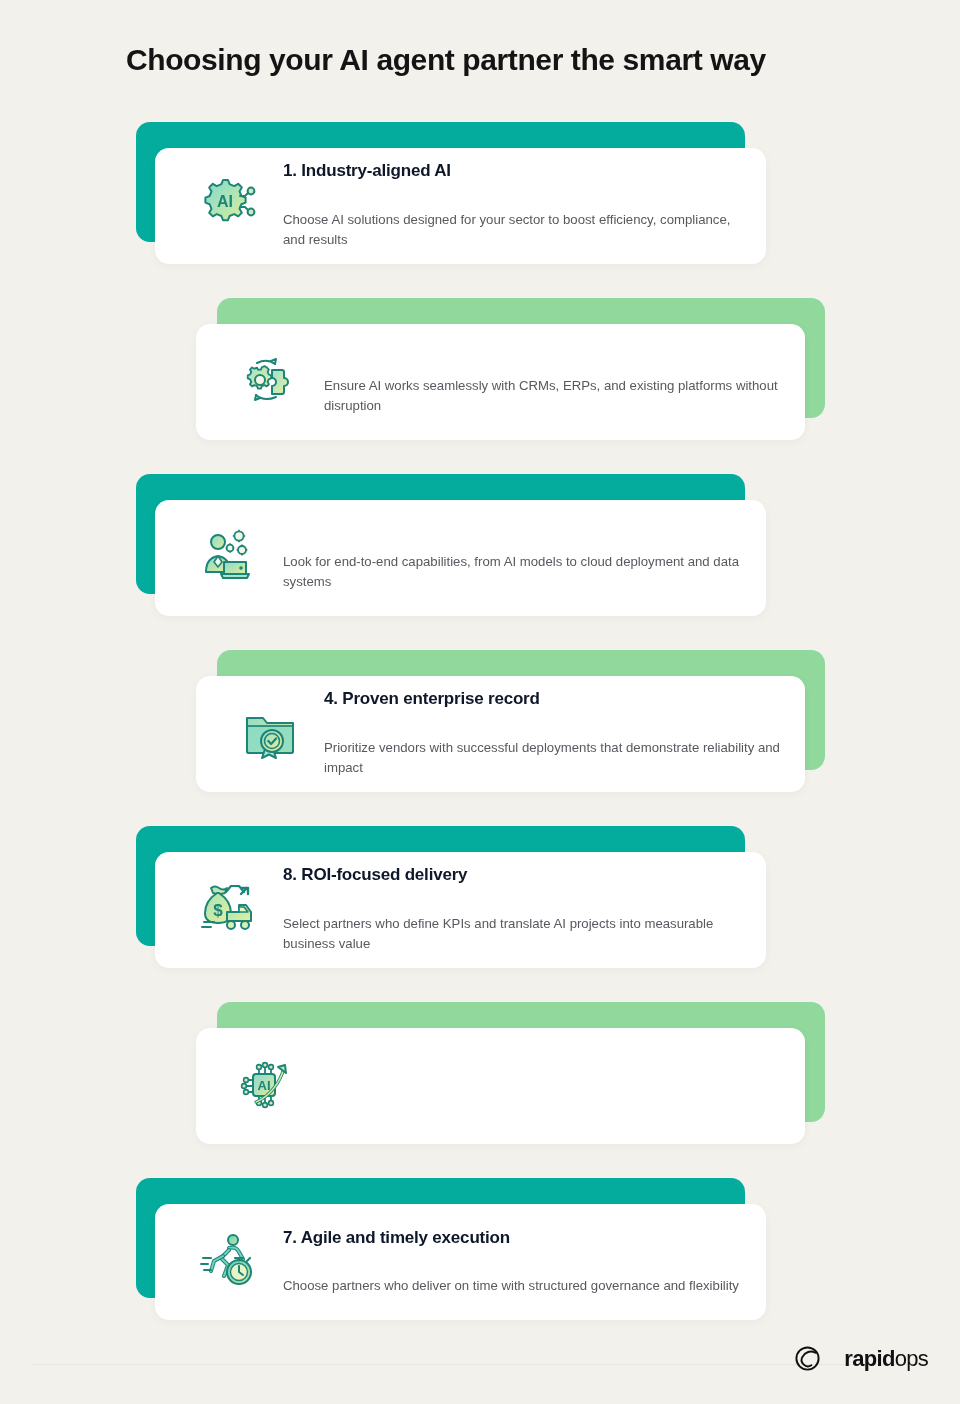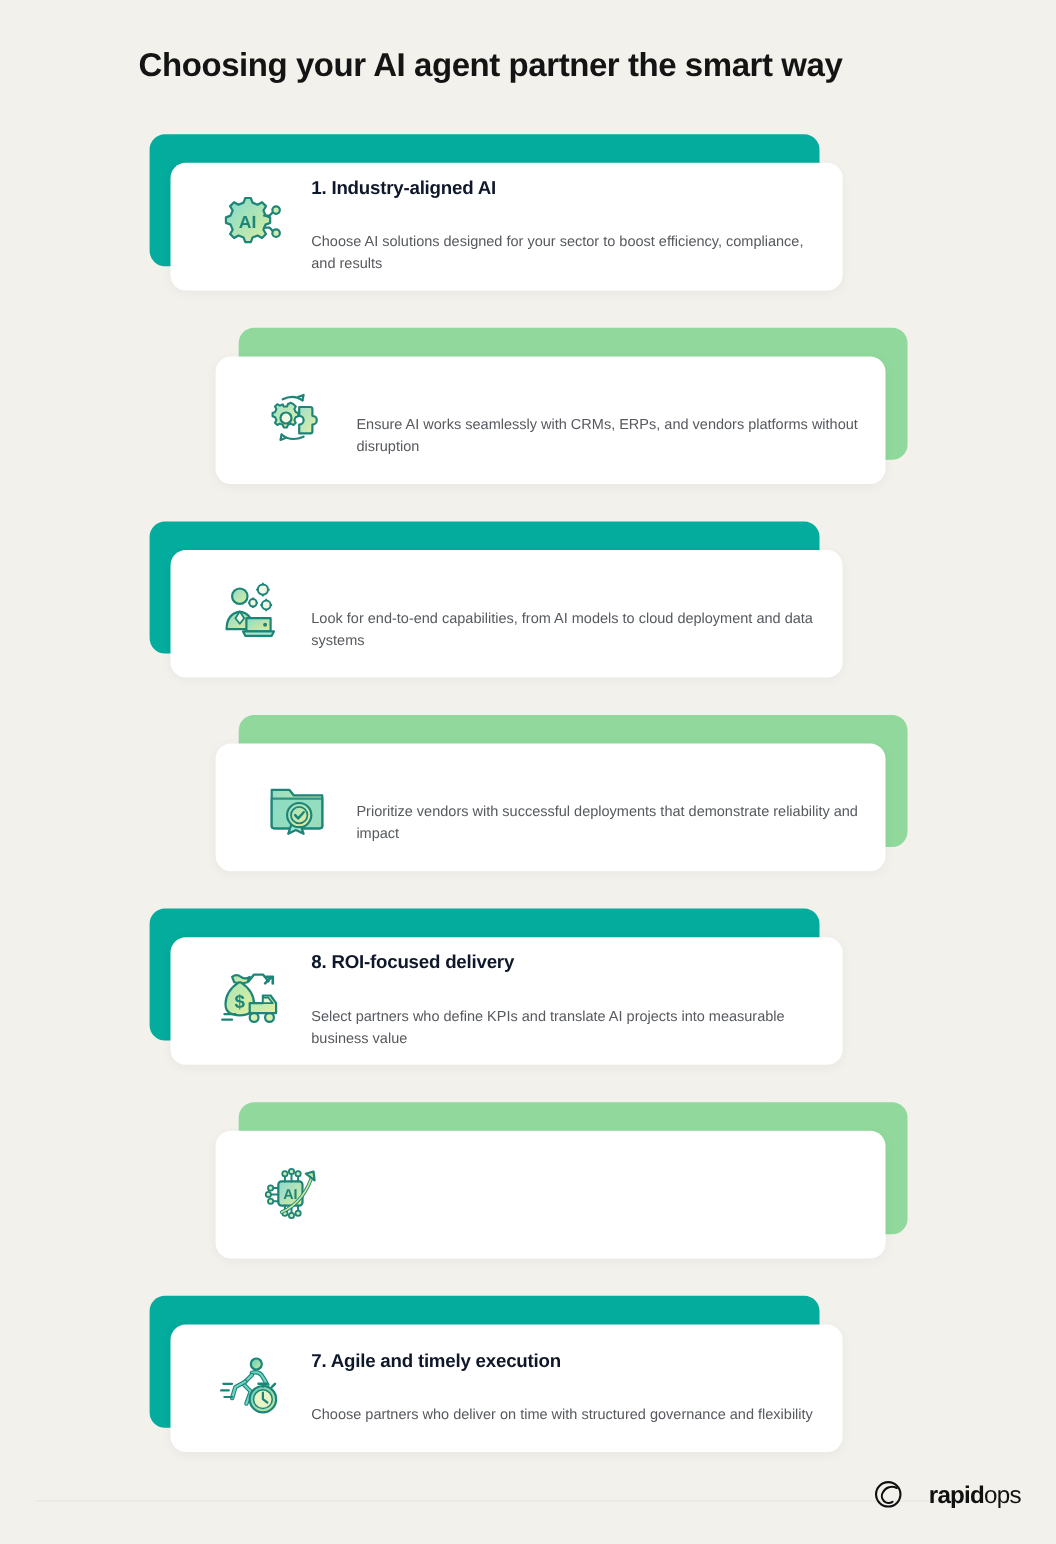--- a/index.html
+++ b/index.html
@@ -159,21 +159,21 @@
           <path d="M13 17 h3.2 l1-2.6 2.9-1.2 2.5 1.4 2.3 2.3 -1.4 2.5 1.2 2.9 2.6 1 v3.2 l-2.6 1 -1.2 2.9 1.4 2.5 -2.3 2.3 -2.5-1.4 -2.9 1.2 -1 2.6 h-3.2 l-1-2.6 -2.9-1.2 -2.5 1.4 -2.3-2.3 1.4-2.5 -1.2-2.9 -2.6-1 v-3.2 l2.6-1 1.2-2.9 -1.4-2.5 2.3-2.3 2.5 1.4 2.9-1.2 z" transform="translate(6,4) scale(0.92)" fill="url(#g2)" stroke="#1D8478" stroke-width="2" stroke-linejoin="round"></path>
           <circle cx="20" cy="30" r="5" fill="#F2F7E4" stroke="#1D8478" stroke-width="2"></circle>
           <path d="M32 20 h10 a2 2 0 0 1 2 2 v6 a4 4 0 0 1 0 8 v6 a2 2 0 0 1 -2 2 h-10 v-8 a4 4 0 0 0 0 -8 z" fill="url(#g2)" stroke="#1D8478" stroke-width="2" stroke-linejoin="round"></path>
           <path d="M17 13 q10 -5 18 1" fill="none" stroke="#1D8478" stroke-width="2" stroke-linecap="round"></path>
           <path d="M35 14 l1 -5 -5 2" fill="none" stroke="#1D8478" stroke-width="2" stroke-linecap="round" stroke-linejoin="round"></path>
           <path d="M36 47 q-12 5 -20 -2" fill="none" stroke="#1D8478" stroke-width="2" stroke-linecap="round"></path>
           <path d="M16 45 l-1 5 5 -2" fill="none" stroke="#1D8478" stroke-width="2" stroke-linecap="round" stroke-linejoin="round"></path>
         </svg>
       </div>
       <div class="card-text">
-        <div class="card-body">Ensure AI works seamlessly with CRMs, ERPs, and vendors platforms without disruption</div>
+        <div class="card-body">Ensure AI works seamlessly with CRMs, ERPs, and existing platforms without disruption</div>
       </div>
     </div>
   </div>
 
   <div class="card-wrap row-odd" style="top:474px;">
     <div class="accent teal"></div>
     <div class="card">
       <div class="card-icon">
         <svg viewBox="0 0 60 60">
           <defs>
@@ -219,20 +219,21 @@
           </defs>
           <path d="M7 16 h16 l4 5 h26 v28 a2 2 0 0 1 -2 2 h-42 a2 2 0 0 1 -2 -2 z" fill="url(#g4)" stroke="#1D8478" stroke-width="2" stroke-linejoin="round"></path>
           <path d="M7 24 h46 v25 a2 2 0 0 1 -2 2 h-42 a2 2 0 0 1 -2 -2 z" fill="#8ADCC4" stroke="#1D8478" stroke-width="2" stroke-linejoin="round" opacity="0.85"></path>
           <path d="M26 44 l-4 12 7 -3.5 7 3.5 -4 -12 z" fill="#A5E6D2" stroke="#1D8478" stroke-width="2" stroke-linejoin="round"></path>
           <circle cx="32" cy="39" r="11" fill="url(#g4)" stroke="#1D8478" stroke-width="2"></circle>
           <circle cx="32" cy="39" r="7.5" fill="none" stroke="#1D8478" stroke-width="1.6"></circle>
           <path d="M28.3 39 l2.8 3 5 -5.6" fill="none" stroke="#1D8478" stroke-width="2.2" stroke-linecap="round" stroke-linejoin="round"></path>
         </svg>
       </div>
       <div class="card-text">
+        <div class="card-heading">4. Proven enterprise record</div>
         <div class="card-body">Prioritize vendors with successful deployments that demonstrate reliability and impact</div>
       </div>
     </div>
   </div>
 
   <div class="card-wrap row-odd" style="top:826px;">
     <div class="accent teal"></div>
     <div class="card">
       <div class="card-icon">
         <svg viewBox="0 0 60 60">

